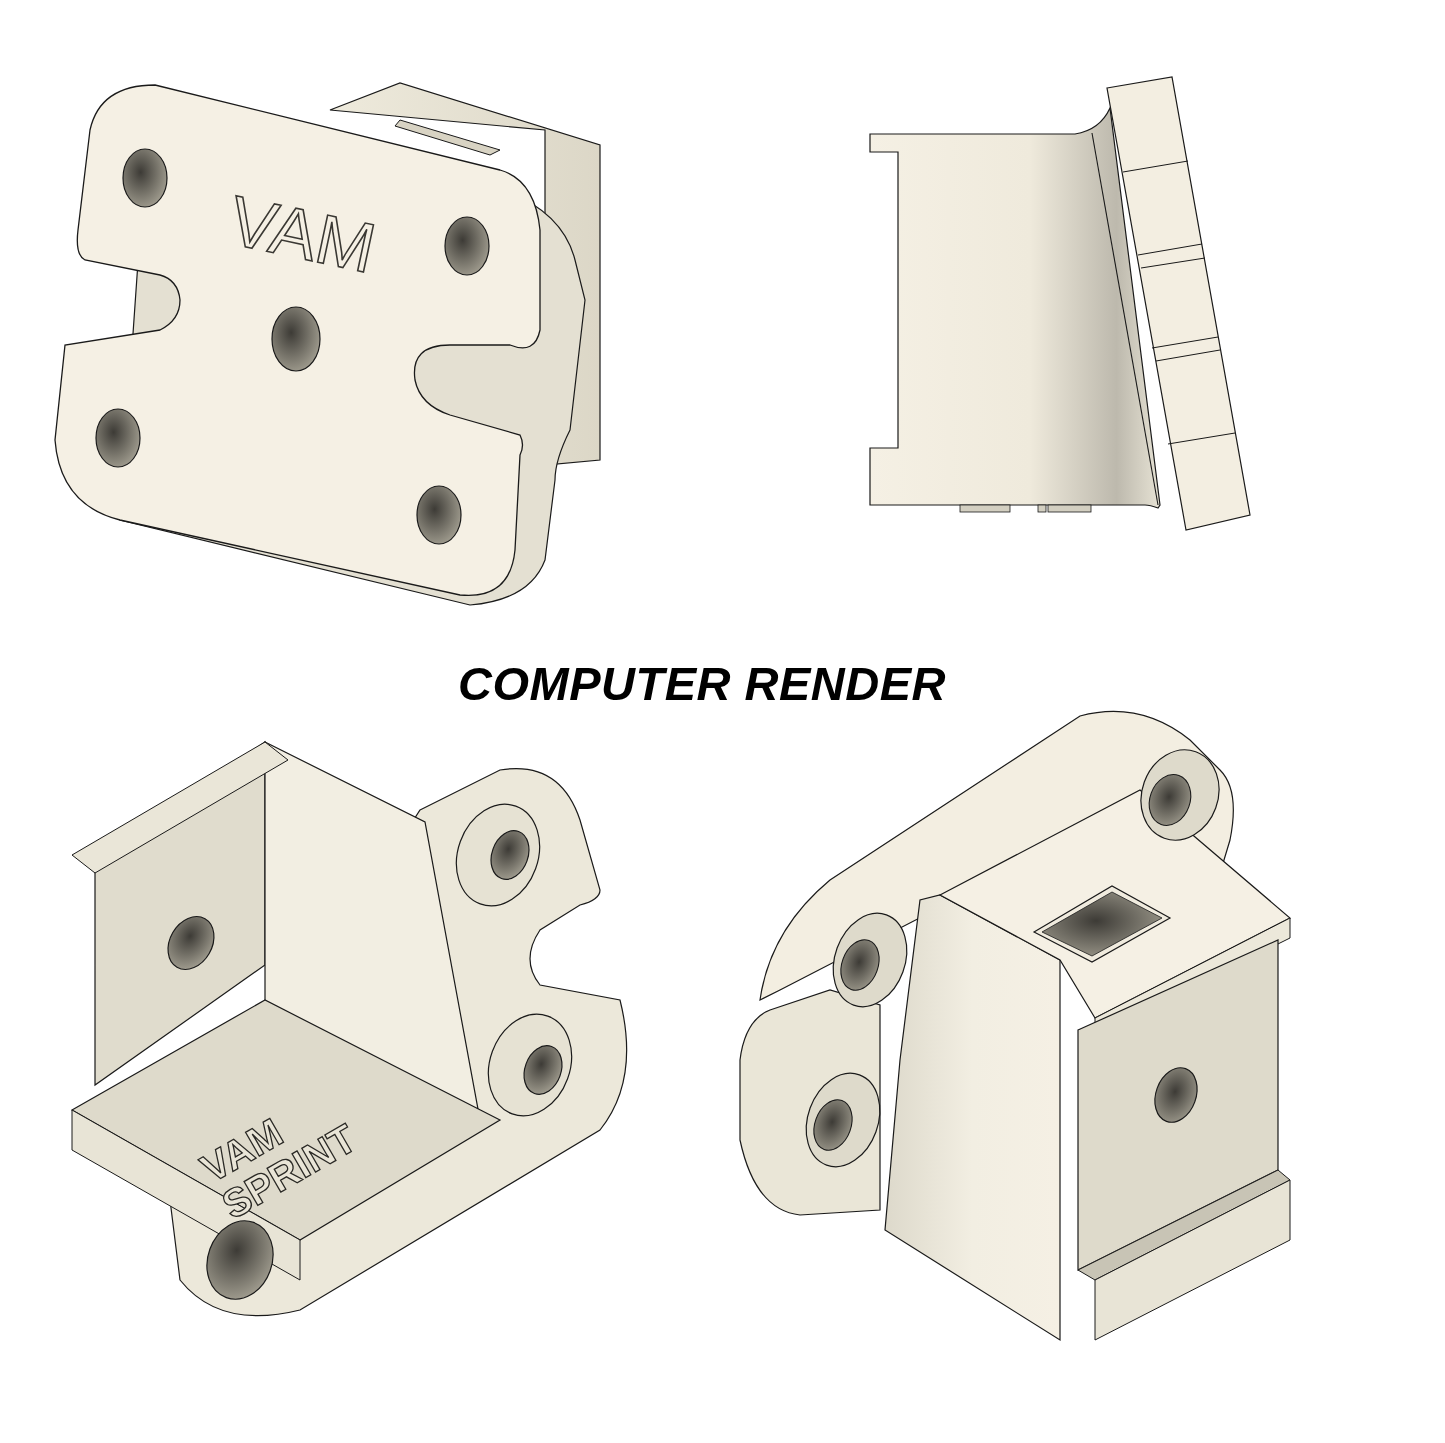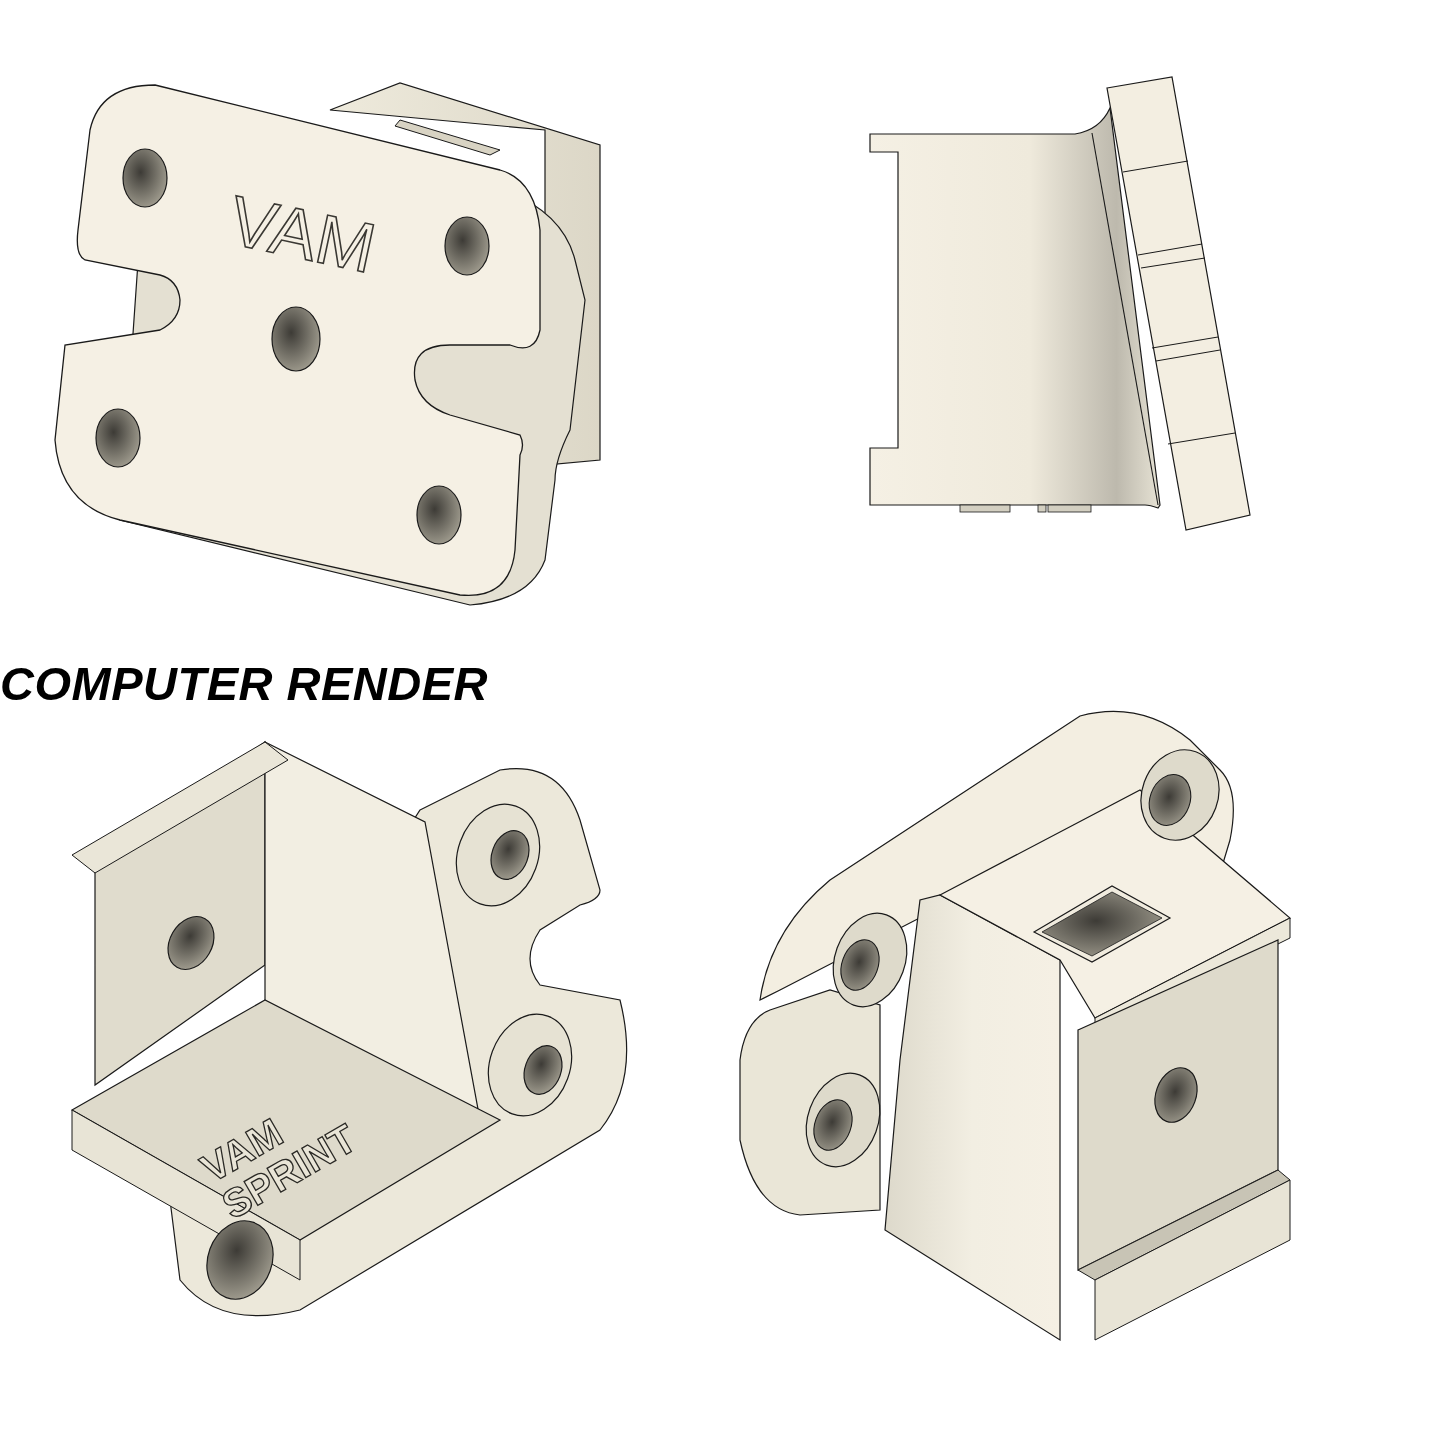--- a/index.html
+++ b/index.html
@@ -1,20 +1,20 @@
 <!DOCTYPE html>
 <html><head>
 <meta charset="utf-8">
 <style>
   html, body { margin: 0; padding: 0; background: #ffffff; }
   body { width: 1445px; height: 1443px; position: relative; overflow: hidden; font-family: "Liberation Sans", sans-serif; }
   .view { position: absolute; }
   .view svg { display: block; }
   .title {
-    position: absolute; left: 0; width: 1404px; top: 656px; text-align: left;
+    position: absolute; left: 0; width: 1404px; top: 656px; text-align: center;
     font-family: "Liberation Sans", sans-serif; font-weight: bold; font-style: italic;
     font-size: 47px; color: #000; letter-spacing: 0.5px;
   }
 </style>
 </head>
 <body>
 
 <div class="view" style="left:40px;top:70px;">
   <svg width="600" height="560" viewBox="40 70 600 560">
     <defs>

